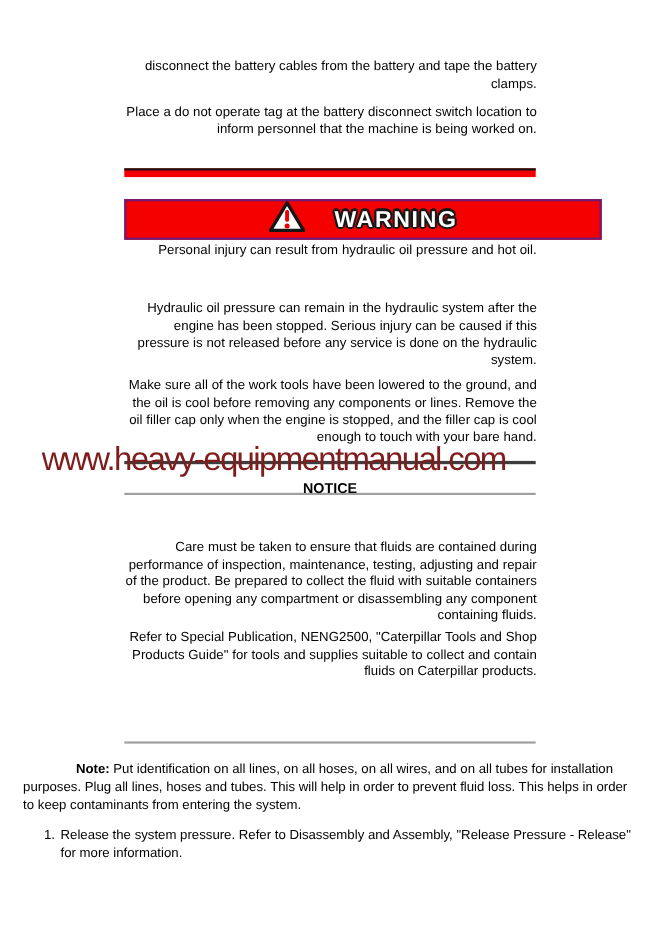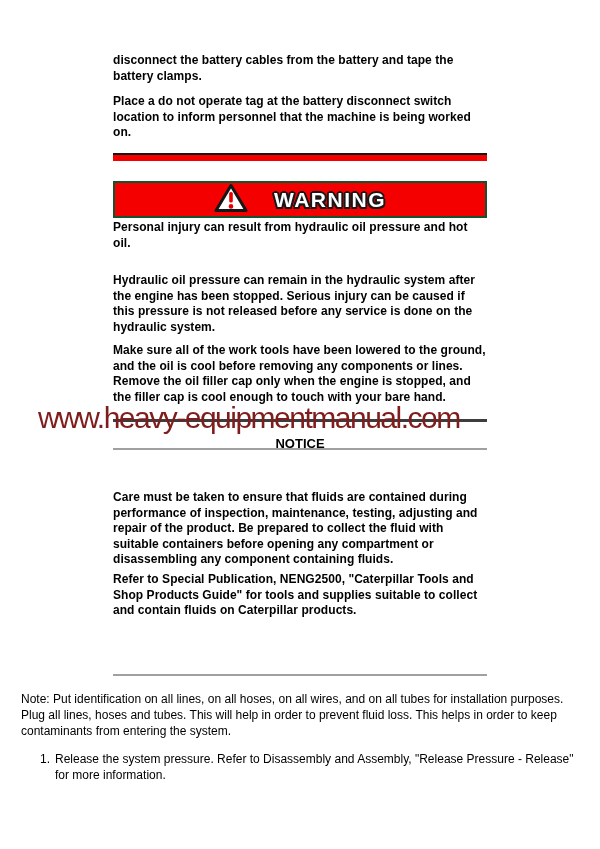--- a/index.html
+++ b/index.html
@@ -8,39 +8,40 @@
     width: 600px;
     height: 849px;
     background: #ffffff;
     overflow: hidden;
     font-family: "Liberation Sans", sans-serif;
     color: #000000;
   }
   
   .col { position: absolute; left: 113px; width: 375px; }
   .bpar {
-    font-weight: bold;
+    font-weight: normal;
     font-size: 12px;
     line-height: 15.5px;
     letter-spacing: 0.05px;
+    text-align: right;
   }
   
   .red-rule {
     position: absolute; left: 113px; width: 374px;
     top: 153px; height: 6px;
     background: #f40000;
     border-top: 2px solid #161616;
   }
   
   .warning-banner {
-    position: absolute; left: 113px; width: 374px;
+    position: absolute; left: 113px; width: 434px;
     top: 181px; height: 37px;
     box-sizing: border-box;
     background: #f40000;
-    border: 2px solid #14532d;
+    border: 2px solid #701a75;
     display: flex; align-items: center; justify-content: center;
     gap: 26px;
   }
   .warning-title {
     color: #ffffff;
     font-size: 21px;
     font-weight: bold;
     letter-spacing: 1.5px;
     text-shadow:
       -1.5px -1.5px 0 #181818, 1.5px -1.5px 0 #181818,
@@ -66,21 +67,21 @@
   .divider-2 { top: 674px; }
   .notice-title {
     position: absolute; left: 113px; width: 374px; top: 436px;
     text-align: center; font-weight: bold; font-size: 13px;
   }
   
   .note-par {
     position: absolute; left: 21px; width: 560px; top: 691px;
     font-size: 12px; line-height: 16px; font-weight: normal;
   }
-  .note-label { font-weight: normal; }
+  .note-label { font-weight: bold; margin-left: 48px; }
   .step {
     position: absolute; left: 40px; width: 540px; top: 751px;
     display: flex; gap: 5px;
     font-size: 12px; line-height: 16px;
   }
   .step-number { flex: 0 0 auto; }
   .step-text { flex: 1 1 auto; }
   
   .p1 { top: 53px; }
   .p2 { top: 94px; }

